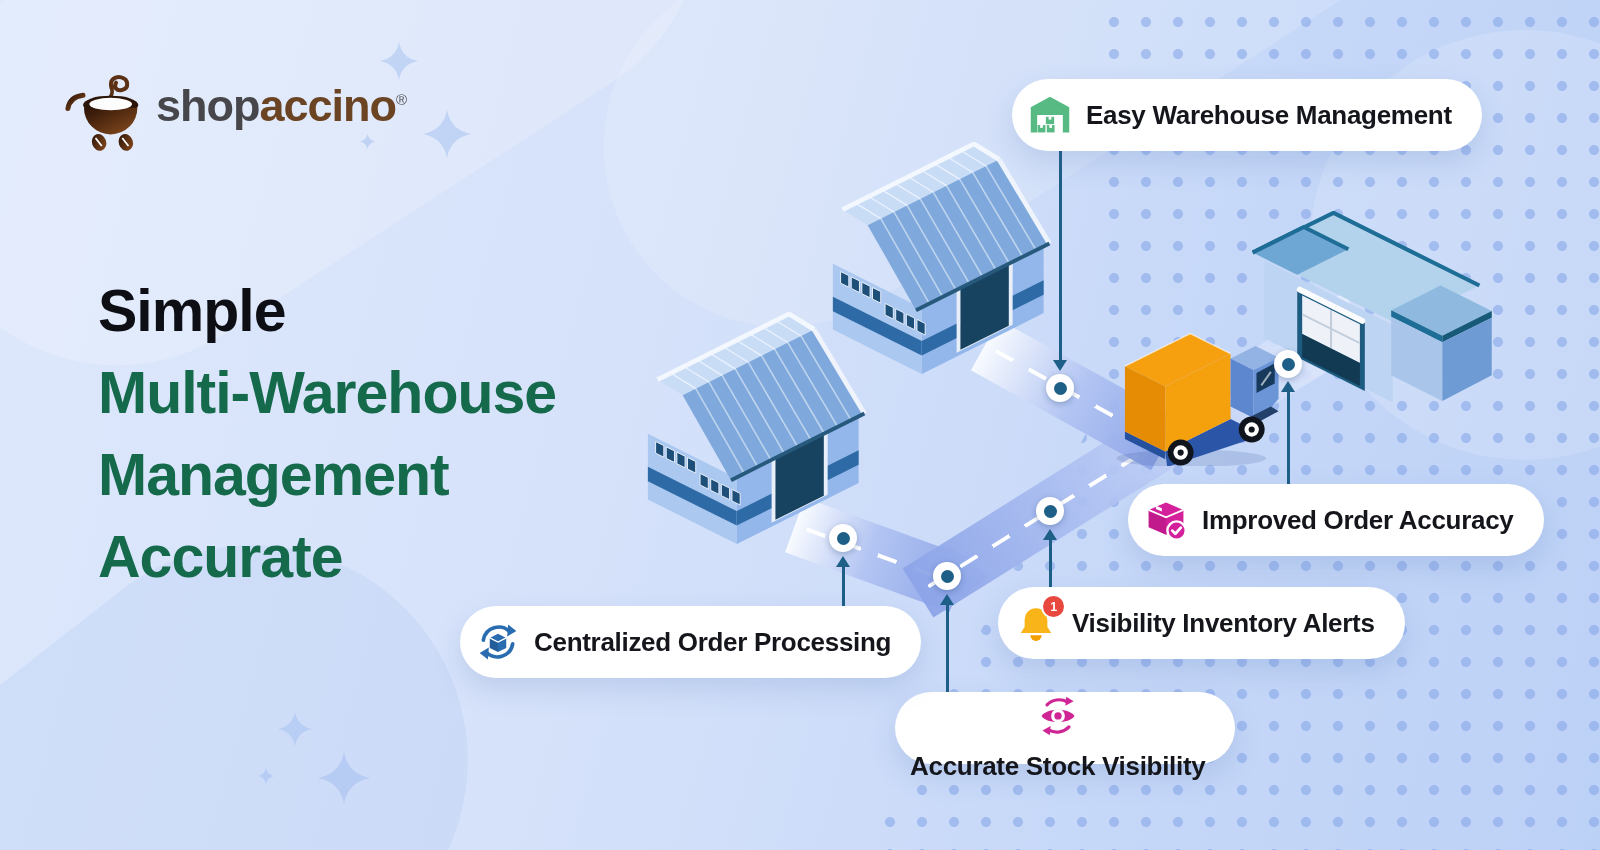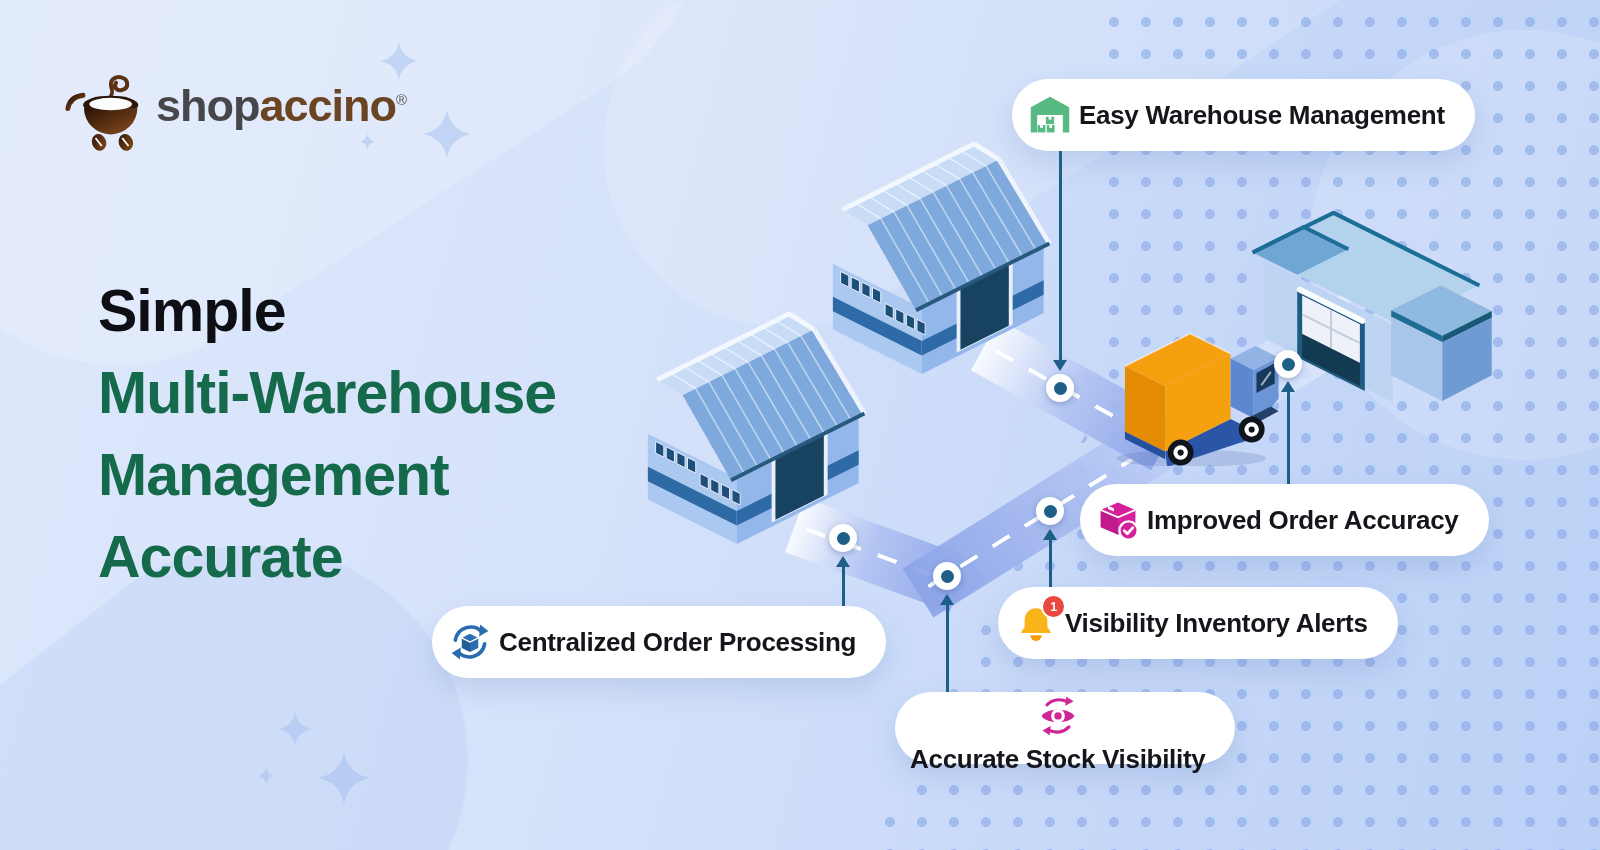--- a/index.html
+++ b/index.html
@@ -47,31 +47,31 @@
   #store{left:1228px;top:180px;width:272px;}
   #truck{left:1100px;top:322px;width:192px;}
   
   .conn{position:absolute;width:3px;background:#1d5f86;}
   .arr{position:absolute;width:0;height:0;border-left:7px solid transparent;border-right:7px solid transparent;}
   .arr.up{border-bottom:11px solid #1d5f86;}
   .arr.down{border-top:11px solid #1d5f86;}
   .node{position:absolute;width:28px;height:28px;border-radius:50%;background:#fff;box-shadow:0 2px 6px rgba(25,60,105,.three);box-shadow:0 2px 6px rgba(25,60,105,.3);}
   .node::after{content:'';position:absolute;inset:7.5px;border-radius:50%;background:#1d5f86;}
   
-  .pill{position:absolute;display:flex;align-items:center;gap:6px;height:72px;background:#fff;border-radius:40px;
+  .pill{position:absolute;display:flex;align-items:center;gap:13px;height:72px;background:#fff;border-radius:40px;
     padding:0 30px 0 15px;box-shadow:0 12px 28px rgba(80,110,175,.18);
     font-size:26px;font-weight:700;letter-spacing:-.3px;color:#14161b;white-space:nowrap;}
   .pill .icon{position:relative;width:46px;height:46px;display:flex;align-items:center;justify-content:center;flex:0 0 auto;}
   .pill .badge{position:absolute;top:-6px;right:-7px;width:21px;height:21px;border-radius:50%;background:#e8483d;
     border:2.5px solid #fff;color:#fff;font-size:12.5px;font-weight:700;display:flex;align-items:center;justify-content:center;}
   #pill-easy{left:1012px;top:79px;}
-  #pill-improved{left:1080px;top:484px;}
+  #pill-improved{left:1128px;top:484px;}
   #pill-alerts{left:998px;top:587px;}
   #pill-stock{left:895px;top:692px;flex-direction:column;}
-  #pill-central{left:432px;top:606px;}
+  #pill-central{left:460px;top:606px;}
 </style>
 </head>
 <body>
 
 <div id="canvas">
 
   <div class="streak s1"></div>
   <div class="streak s2"></div>
   <div class="streak s3"></div>
   <div class="bigcircle"></div>

